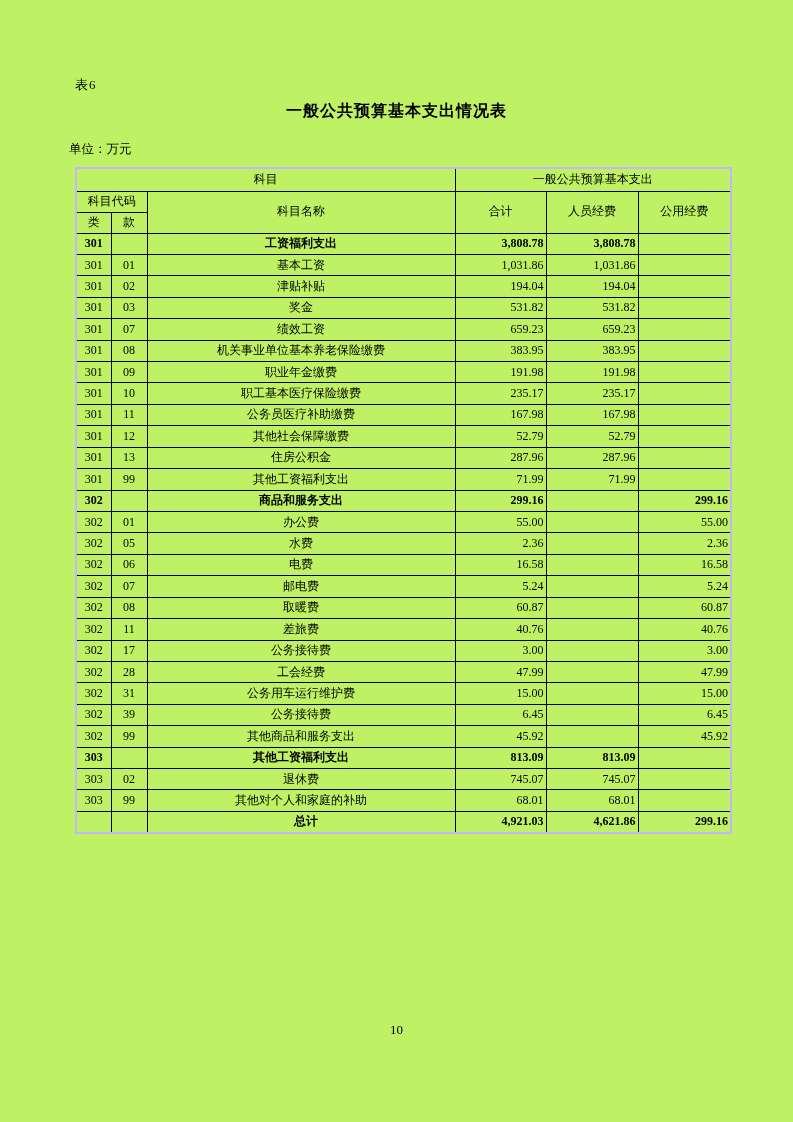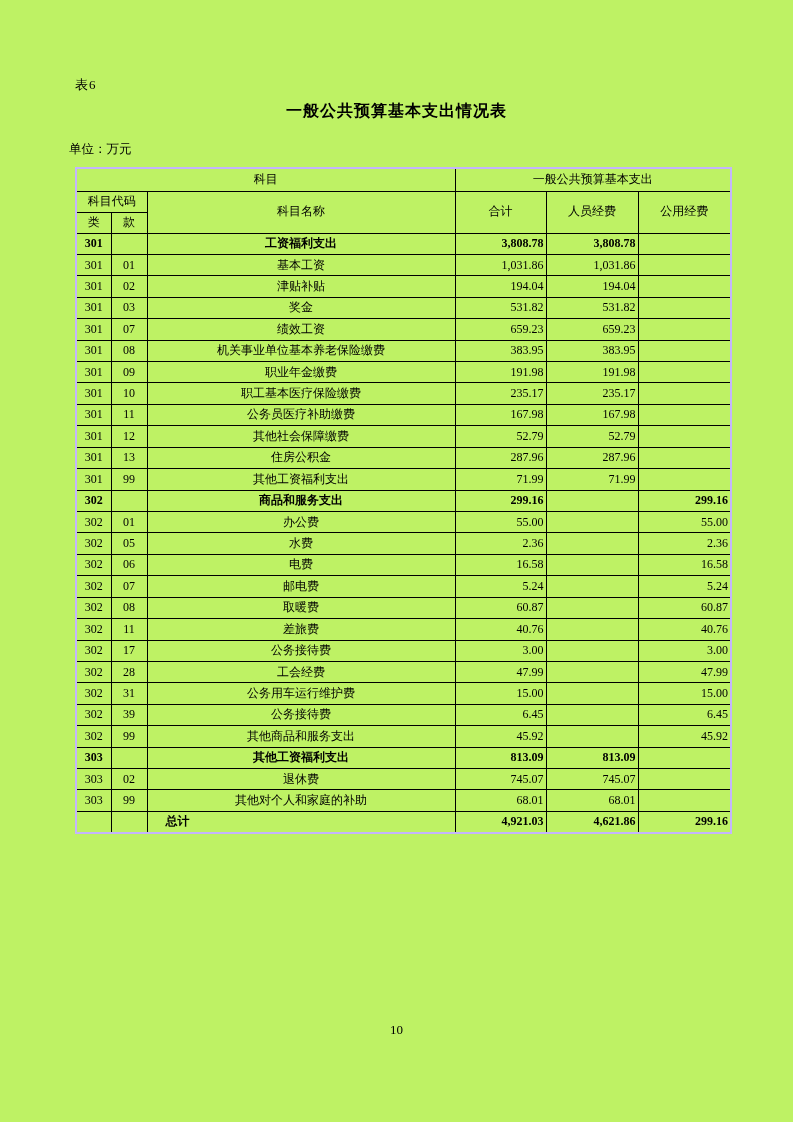--- a/index.html
+++ b/index.html
@@ -40,21 +40,21 @@
   }
   tr.hdr1 { height: 23px; }
   tr.hdr2 { height: 21px; }
   tr.hdr3 { height: 21px; }
   tr.data-row { height: 21.43px; }
   td.center { text-align: center; }
   td.name { text-align: center; padding-left: 10px; }
   td.num { text-align: right; padding-right: 4px; }
   tr.bold-row td { font-weight: bold; }
   tr.bold-row td.name { padding-left: 2px; }
-  tr.total-row td.name { text-align: left; padding-left: 18px; }
+  tr.total-row td.name { text-align: center; padding-left: 12px; }
 
   .page-number {
     position: absolute; left: 0; top: 1022px; width: 100%;
     text-align: center; font-size: 13px;
   }
 </style>
 </head>
 <body>
 
 <div class="page">

